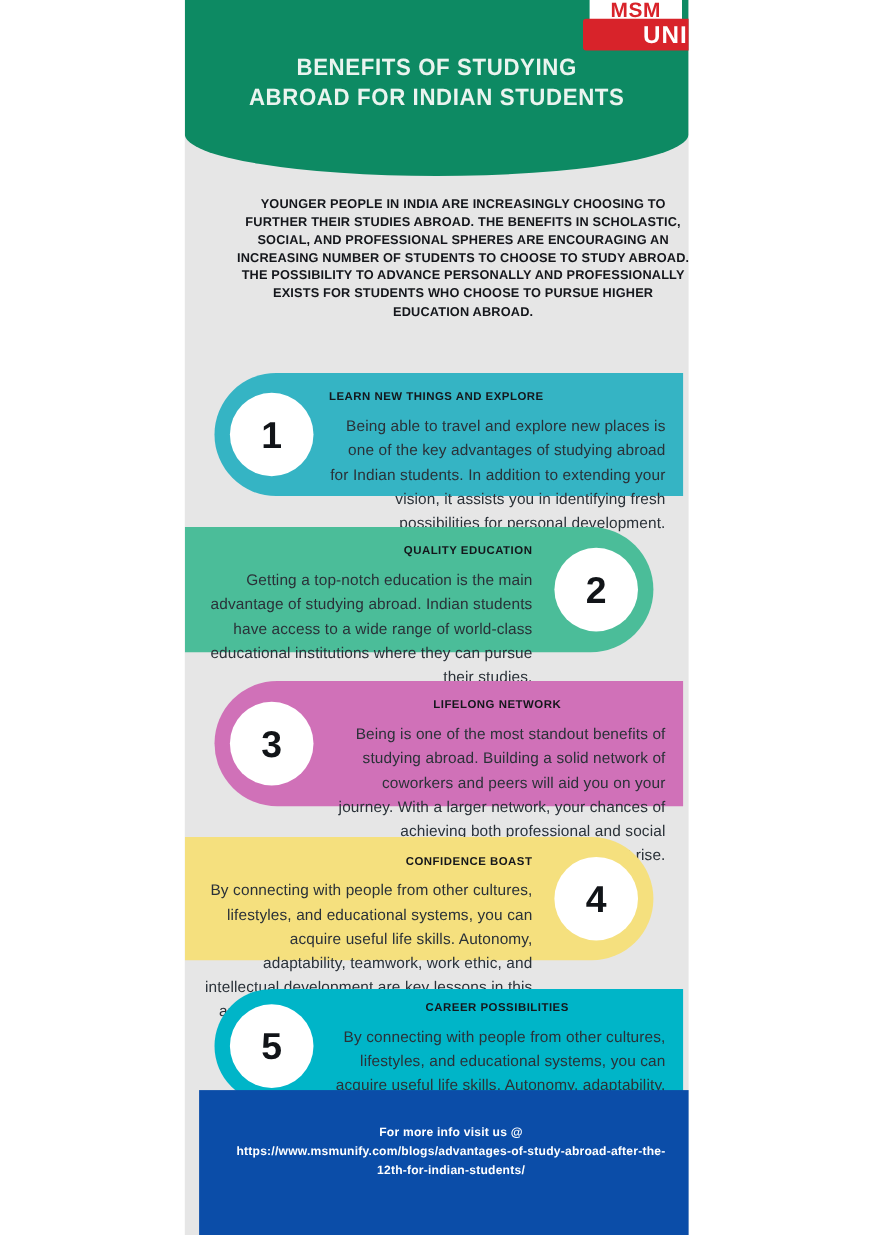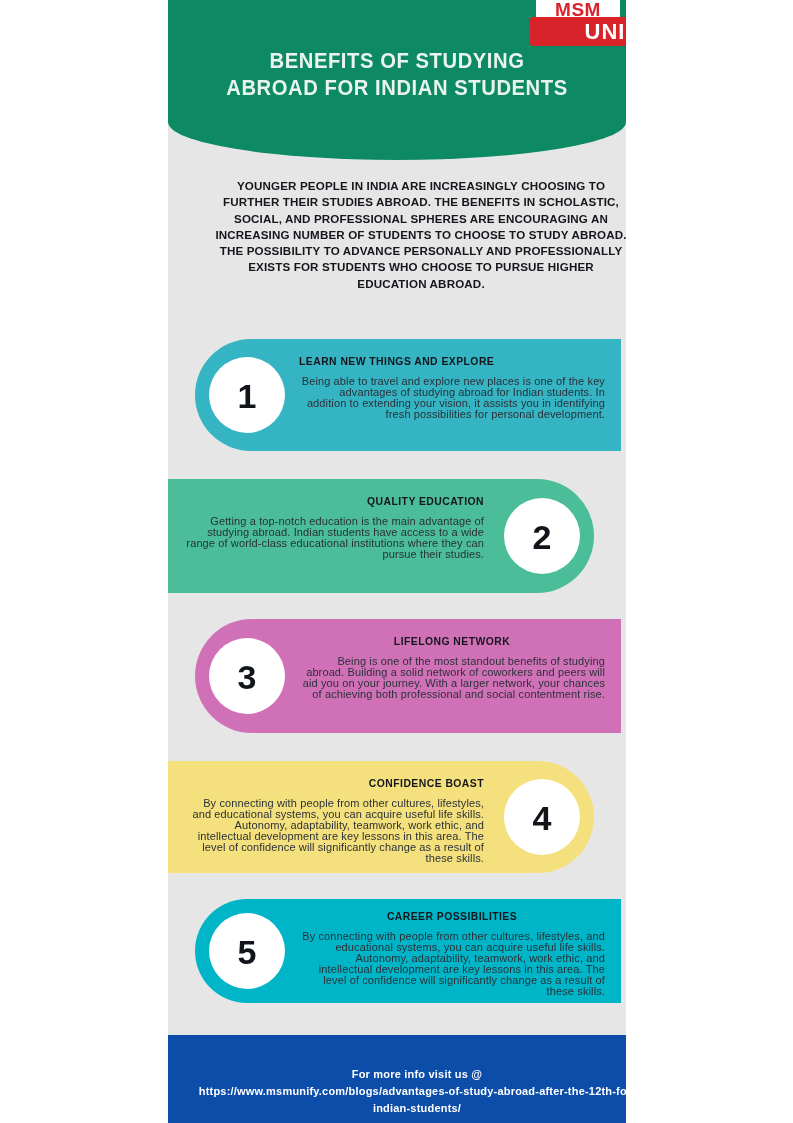--- a/index.html
+++ b/index.html
@@ -165,22 +165,22 @@
     font-size: 10.4px;
     letter-spacing: 0.45px;
     text-transform: uppercase;
     margin-bottom: 9px;
   }
   .card3 .card-title,
   .card5 .card-title { text-align: center; }
 
   .card-text {
     color: #2a3138;
-    font-size: 11px;
-    line-height: 11px;
+    font-size: 14px;
+    line-height: 22px;
     letter-spacing: 0.12px;
   }
 
   
   .card1 { top: 339px; height: 112px; background: #35b4c4; }
   .card2 { top: 479px; height: 114px; background: #4bbd99; }
   .card3 { top: 619px; height: 114px; background: #d071b8; }
   .card4 { top: 761px; height: 112px; background: #f5e07e; }
   .card5 { top: 899px; height: 104px; background: #00b5c8; }
 
@@ -188,26 +188,25 @@
   .card2 .circle { top: 19px; }
   .card3 .circle { top: 19px; }
   .card4 .circle { top: 18px; }
   .card5 .circle { top: 14px; }
 
   .card5 .card-body { top: 12px; }
 
   
   .footer {
     position: absolute;
-    left: 0;
+    left: 13px;
     bottom: 0;
     width: 458px;
-    height: 88px;
+    height: 132px;
     background: #0b4da8;
-    padding-left: 40px;
   }
   .footer-text {
     position: absolute;
     left: 26px;
     right: 26px;
     top: 31px;
     text-align: center;
     color: #ffffff;
     font-weight: bold;
     font-size: 11px;

